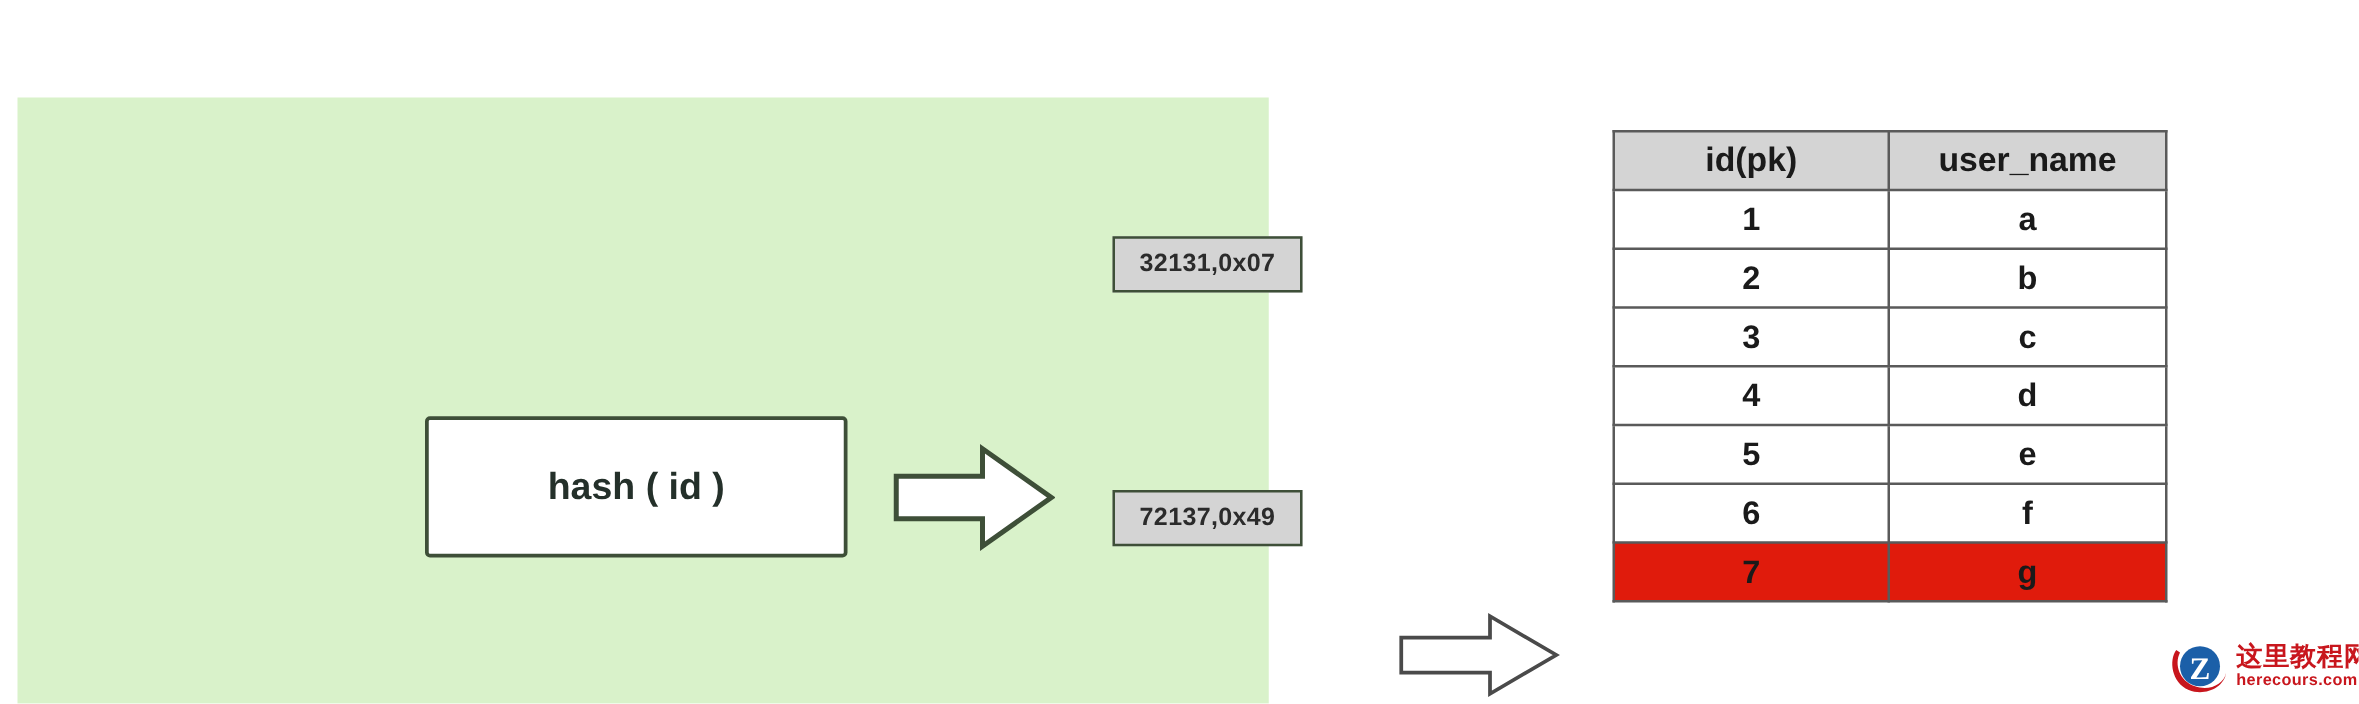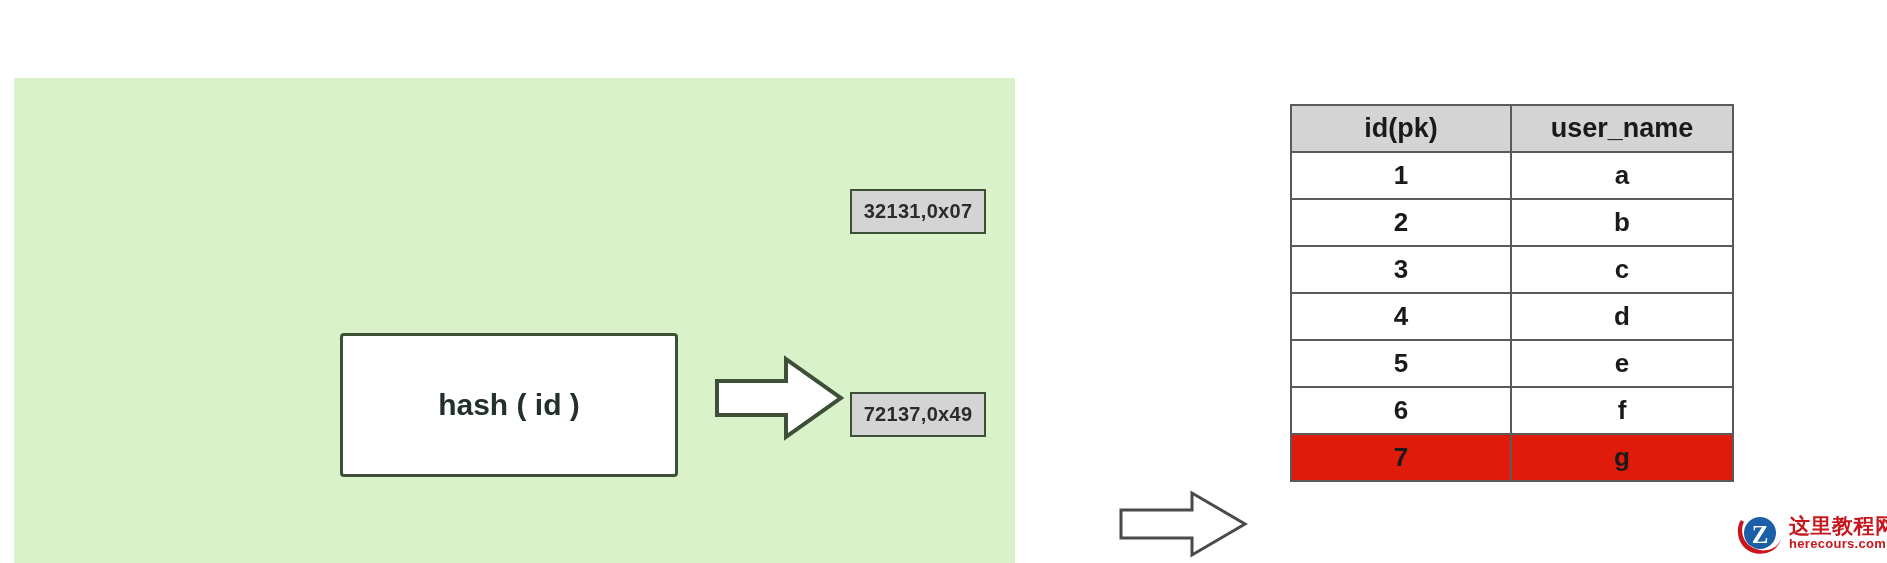--- a/index.html
+++ b/index.html
@@ -35,21 +35,21 @@
     font-weight: bold;
     color: #1f2a1c;
     letter-spacing: 1px;
     white-space: nowrap;
   }
   #hash-fn-box {
     position: absolute;
     left: 326px;
     top: 255px;
     width: 338px;
-    height: 144px;
+    height: 113px;
     background: #ffffff;
     border: 3px solid #3e4f38;
     border-radius: 4px;
     box-sizing: border-box;
     display: flex;
     align-items: center;
     justify-content: center;
   }
   #hash-fn-label {
     font-size: 30px;
@@ -71,22 +71,22 @@
   #result-arrow {
     left: 1118px;
     top: 488px;
     width: 130px;
     height: 72px;
   }
 
   
   .bucket {
     position: absolute;
-    left: 836px;
-    width: 136px;
+    left: 876px;
+    width: 152px;
     height: 45px;
     background: #d4d4d4;
     border: 2px solid #3e4f38;
     box-sizing: border-box;
     display: flex;
     align-items: center;
     justify-content: center;
     font-size: 20px;
     font-weight: bold;
     color: #2b2b2b;

